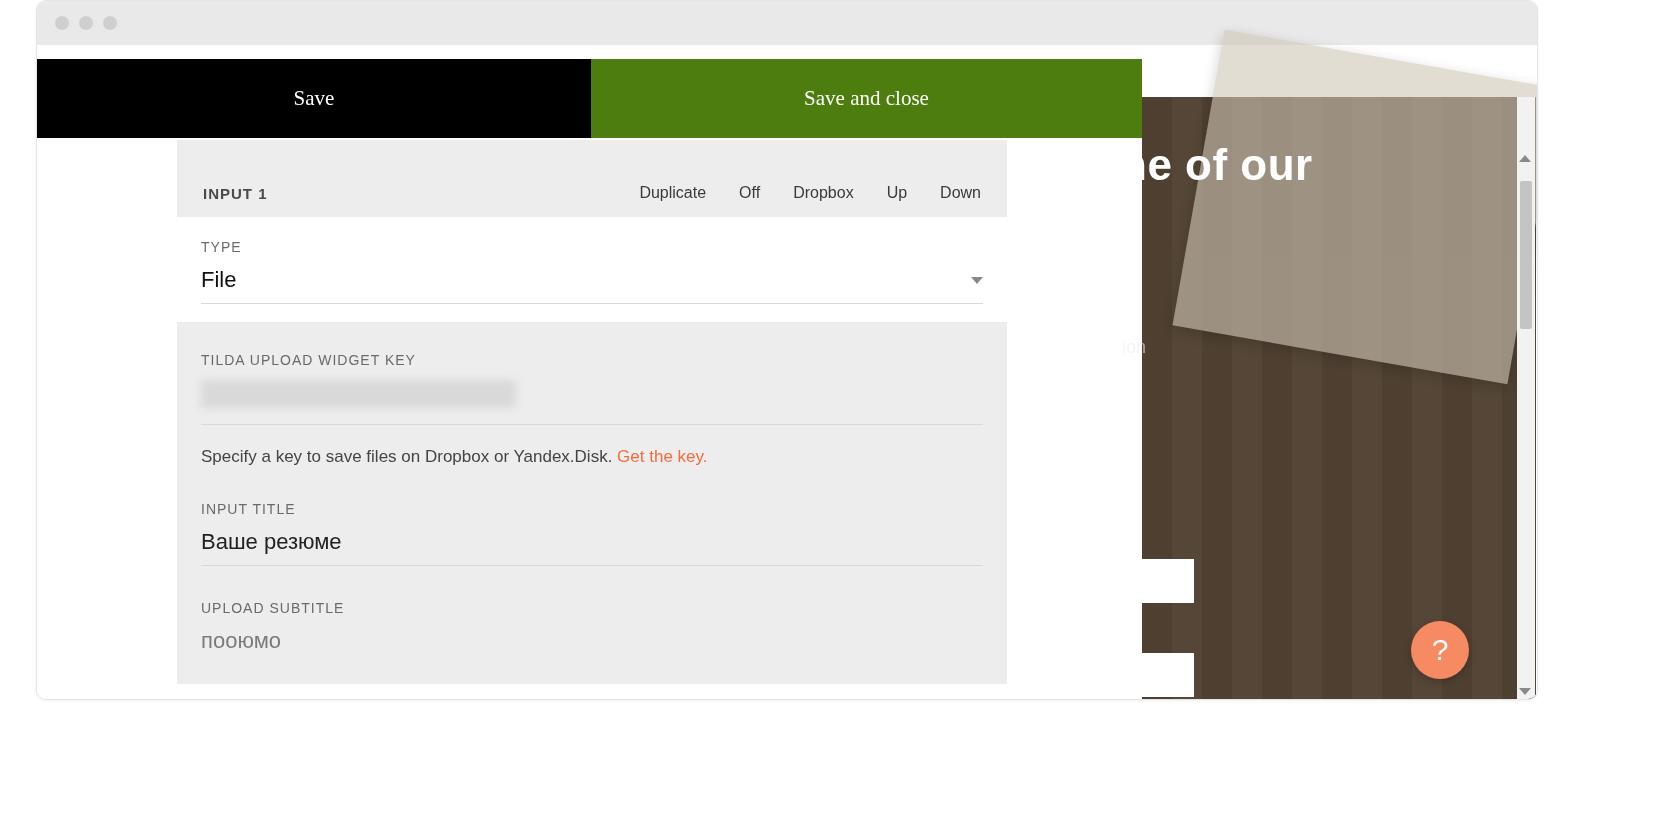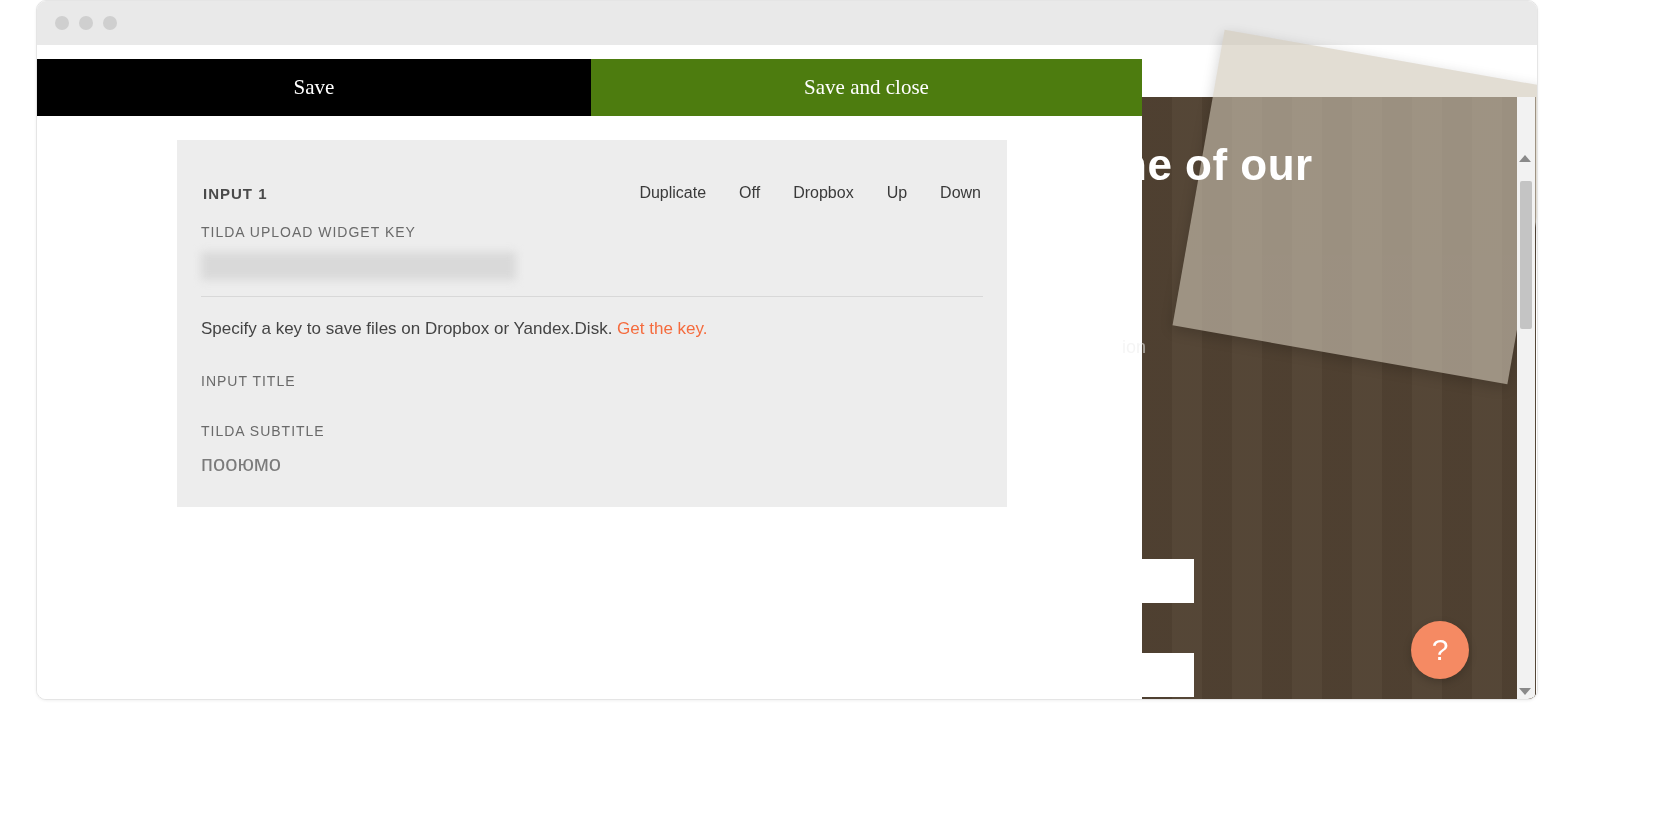--- a/index.html
+++ b/index.html
@@ -40,21 +40,21 @@
   .app-surface {
     position: relative;
     height: calc(100% - 44px);
     background: #fff;
   }
   .topbar {
     position: absolute;
     left: 0;
     top: 14px;
     width: 1105px;
-    height: 57px;
+    height: 79px;
     display: flex;
     border-radius: 29px;
   }
   .topbar .btn {
     display: flex;
     align-items: center;
     justify-content: center;
     font-family: Georgia, "Times New Roman", serif;
     font-size: 21px;
     color: #fff;
@@ -73,21 +73,21 @@
     left: 140px;
     top: 95px;
     width: 830px;
     background: #ededed;
     padding: 44px 24px 30px 24px;
   }
   .panel-head {
     display: flex;
     align-items: center;
     justify-content: space-between;
-    margin-bottom: 22px;
+    margin-bottom: 15px;
     padding: 0 2px;
   }
   .panel-title {
     font-size: 15px;
     letter-spacing: 1px;
     font-weight: 600;
     color: #4a4a4a;
   }
   .panel-actions {
     display: flex;
@@ -291,36 +291,46 @@
         <div class="panel-title">INPUT 1</div>
         <div class="panel-actions">
           <span>Duplicate</span>
           <span>Off</span>
           <span>Dropbox</span>
           <span>Up</span>
           <span>Down</span>
         </div>
       </div>
 
+      <div class="type-card">
+        <div class="field-label">TYPE</div>
+        <div class="select-row">
+          <span class="select-value">File</span>
+          <span class="chev"></span>
+        </div>
+      </div>
 
       <div class="field-block">
         <div class="field-label">TILDA UPLOAD WIDGET KEY</div>
         <div class="widget-key-blur"></div>
         <hr class="hr">
         <div class="help-text">
           <span>Specify a key to save files on Dropbox or Yandex.Disk. </span><a>Get the key.</a>
         </div>
       </div>
 
       <div class="field-block">
         <div class="field-label">INPUT TITLE</div>
+        <div class="text-input-row">
+          <input class="text-value" value="Ваше резюме" style="">
+        </div>
       </div>
 
       <div class="field-block" style="margin-bottom:0">
-        <div class="field-label">TILDA SUBTITLE</div>
+        <div class="field-label">UPLOAD SUBTITLE</div>
         <div class="subtitle-value-cut">пооюмо</div>
       </div>
 
     </div>
 
     <div class="preview-pane">
       <div class="preview-overlay"></div>
       <div class="preview-wedge"></div>
       <div class="preview-text">ne of our</div>
       <div class="preview-sub">ion</div>

